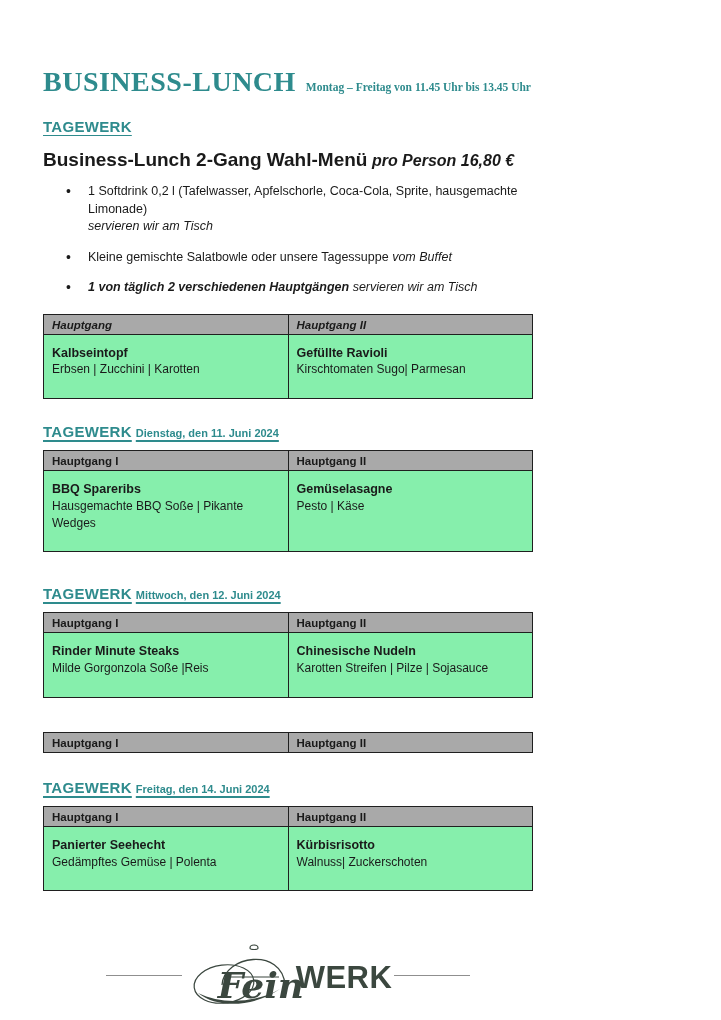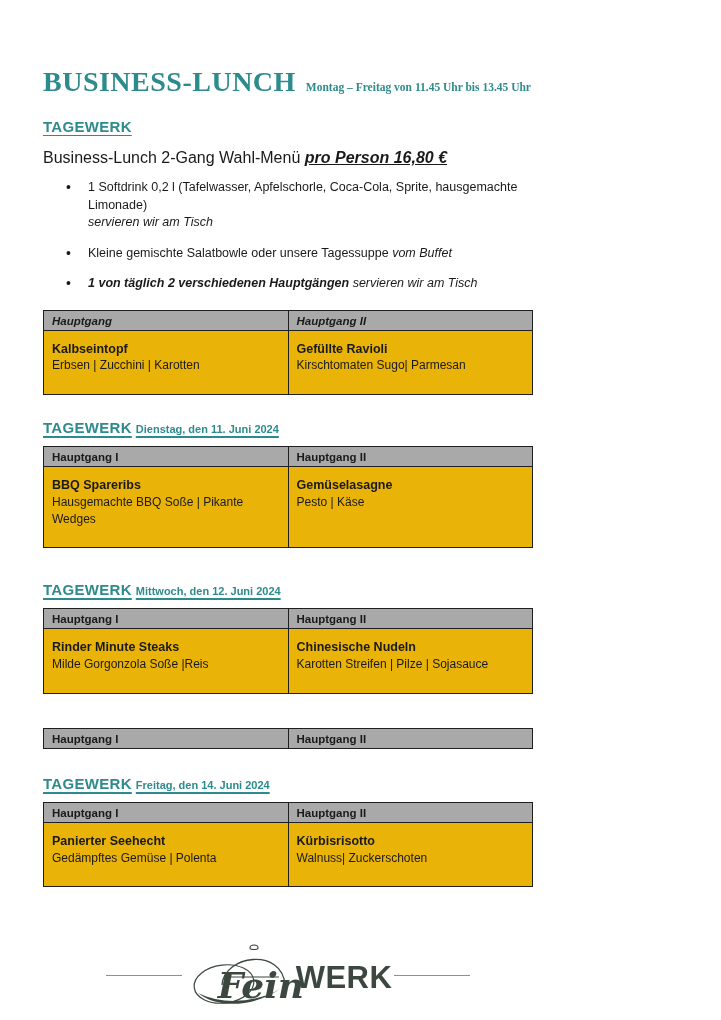--- a/index.html
+++ b/index.html
@@ -9,22 +9,22 @@
 
   
   .doc-title { font-family: "Liberation Serif", serif; color: #2e8b8d; white-space: nowrap; }
   .title-main { font-size: 28px; font-weight: bold; letter-spacing: 0.5px; }
   .title-sub { font-size: 11.5px; font-weight: bold; margin-left: 6px; }
 
   
   .intro-heading { margin-top: 20px; }
   .tw-big { color: #2e8b8d; font-weight: bold; font-size: 15px; text-decoration: underline; text-underline-offset: 3px; letter-spacing: 0.3px; }
   .menu-line { margin-top: 13px; }
-  .menu-bold { font-weight: normal; font-size: 16px; }
-  .menu-price { font-weight: bold; font-style: italic; font-size: 16px; text-decoration: underline; }
+  .menu-bold { font-weight: bold; font-size: 19px; }
+  .menu-price { font-weight: bold; font-style: italic; font-size: 16px; }
 
   ul.bullets { margin-top: 12px; list-style: none; }
   ul.bullets li { position: relative; padding-left: 45px; margin-bottom: 13px; font-size: 12.5px; line-height: 1.4; }
   ul.bullets li::before { content: "•"; position: absolute; left: 23px; top: -1px; font-size: 14px; color: #1a1a1a; }
   .b  { font-weight: normal; }
   .it { font-style: italic; }
   .bi { font-weight: bold; font-style: italic; }
 
   
   .day-section { }
@@ -34,21 +34,21 @@
   .day-4 { margin-top: 34px; }
   .day-5 { margin-top: 26px; }
   .day-heading .u { text-decoration: underline; text-underline-offset: 3px; text-decoration-thickness: 1.5px; color: #2e8b8d; }
   .day-heading .tw { font-size: 15px; font-weight: bold; letter-spacing: 0.3px; }
   .day-heading .date { font-size: 11px; font-weight: bold; margin-left: 4px; }
 
   table.day-table { width: 100%; border-collapse: collapse; margin-top: 9px; padding-left: 24px; }
   table.day-table th, table.day-table td { border: 1px solid #1f1f1f; width: 50%; }
   table.day-table th { background: #a9a9a9; text-align: left; font-size: 11.5px; font-weight: bold; padding: 4px 8px 3px 8px; }
   table.day-table.first-style th { font-style: italic; }
-  table.day-table td { padding: 10px 8px 19px 8px; vertical-align: top; background: #eab308; }
+  table.day-table td { padding: 10px 8px 19px 8px; vertical-align: top; background: #86efac; }
   .dish-title { font-weight: bold; font-size: 12.5px; line-height: 1.35; }
   .dish-desc  { font-size: 12px; line-height: 1.45; }
 
   
   .logo-row { position: absolute; left: 0; right: 0; top: 905px; display: flex; align-items: center; justify-content: center; }
   .logo-line { width: 76px; height: 1px; background: #8f8f8f; }
   .logo-center { display: flex; align-items: center; margin: 0 2px; }
   .logo-art { position: relative; width: 118px; height: 84px; font-weight: bold; }
   .logo-script { position: absolute; left: 34px; top: 34px; font-family: "DejaVu Serif", serif; font-style: italic; font-size: 36px; color: #3b473f; line-height: 1; }
   .logo-werk { font-size: 31px; font-weight: 800; color: #3b473f; letter-spacing: 0.5px; margin-left: -6px; margin-top: 6px; font-family: "Liberation Sans", sans-serif; }

